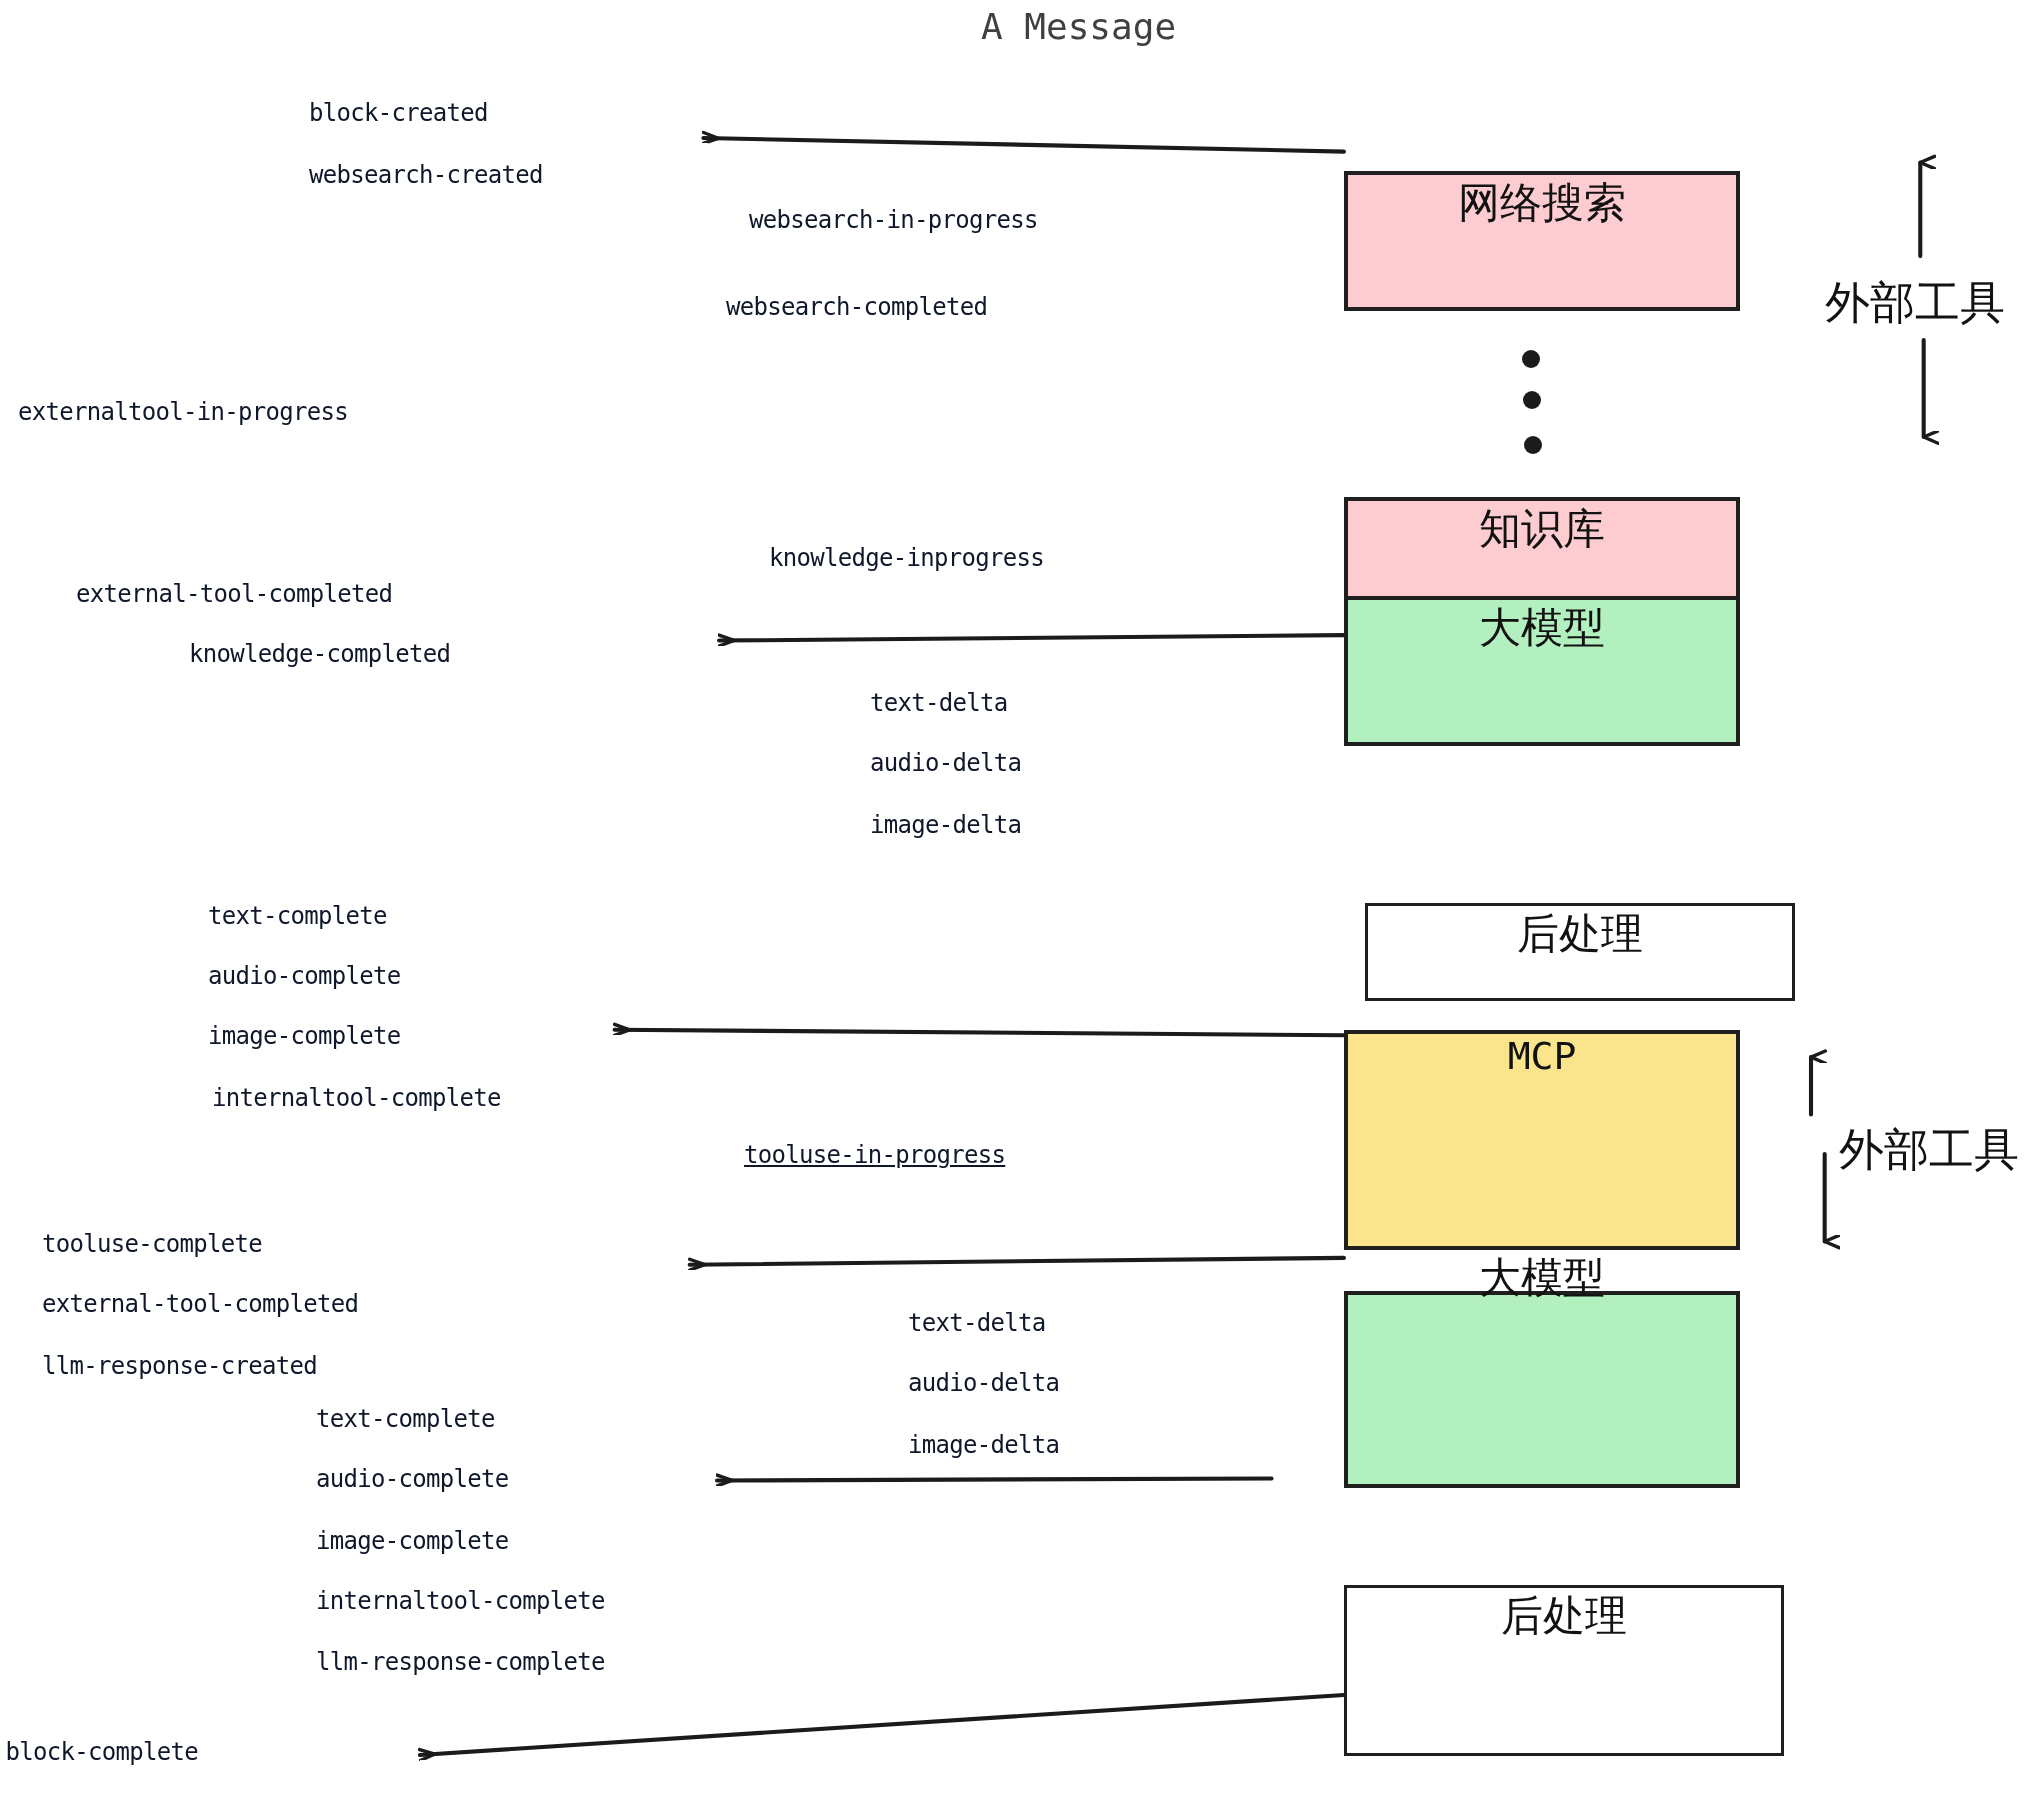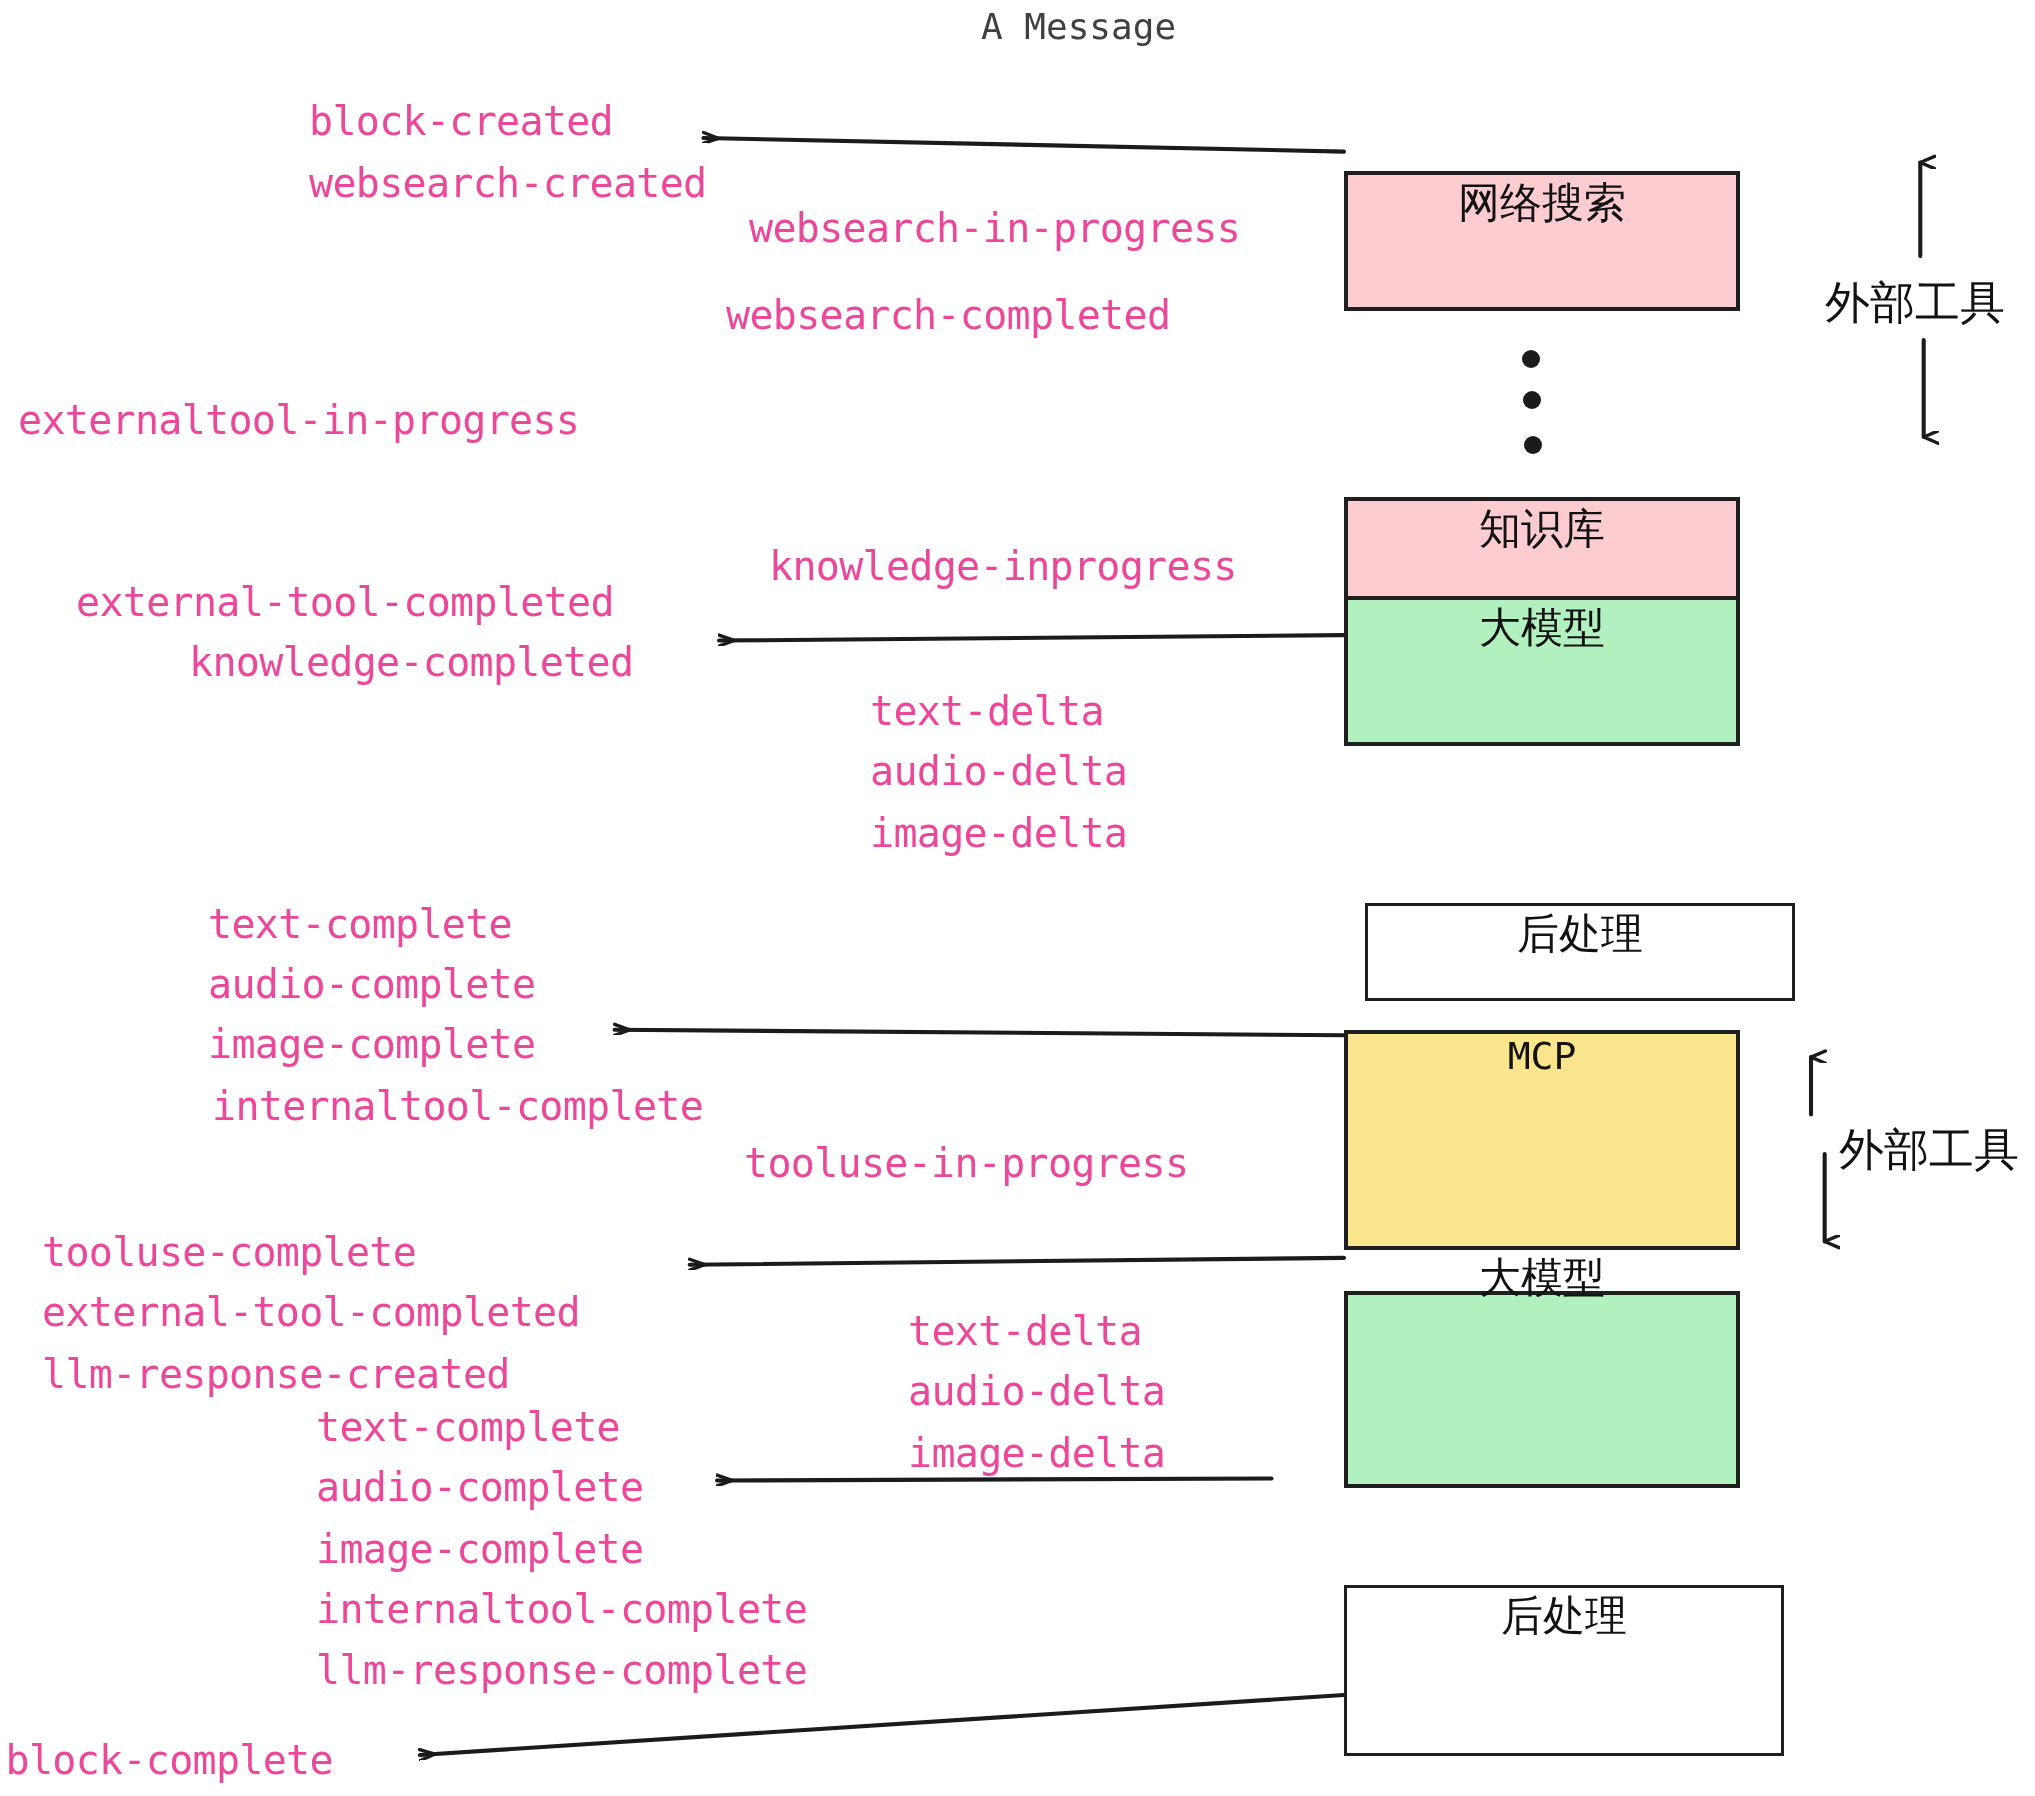--- a/index.html
+++ b/index.html
@@ -1,19 +1,19 @@
 <!DOCTYPE html>
 <html style="font-size:11px"><head>
 <meta charset="utf-8">
 <style>
   html,body{margin:0;padding:0;background:#ffffff;}
   body{width:2035px;height:1796px;position:relative;overflow:hidden;
        font-family:"DejaVu Sans Mono","Liberation Mono",monospace;color:#111;}
-  .lbl{position:absolute;white-space:nowrap;font-size:40px;line-height:1.0;
-       font-family:"DejaVu Sans Mono","Liberation Mono",monospace;color:#ec4899;
+  .lbl{position:absolute;white-space:nowrap;font-size:24px;line-height:1.0;
+       font-family:"DejaVu Sans Mono","Liberation Mono",monospace;color:#0f172a;
        letter-spacing:-0.7px;}
   .title{position:absolute;font-size:36px;white-space:nowrap;color:#404040;
          font-family:"DejaVu Sans Mono","Liberation Mono",monospace;}
   .box{position:absolute;border:4.1px solid #1f1f1f;box-sizing:border-box;
        display:flex;justify-content:center;
        font-family:"DejaVu Sans","Liberation Sans",sans-serif;font-size:42px;color:#121212;}
   .box.mono{font-family:"DejaVu Sans Mono","Liberation Mono",monospace;font-size:38px;}
   .dot{position:absolute;width:18px;height:18px;border-radius:50%;background:#1b1b1b;}
   .cjk{position:absolute;white-space:nowrap;font-size:45px;color:#121212;
        font-family:"DejaVu Sans","Liberation Sans",sans-serif;}
@@ -123,21 +123,21 @@
 <div class="lbl" style="left:189px;top:642px;">knowledge-completed</div>
 
 <div class="lbl" style="left:870px;top:691px;">text-delta</div>
 <div class="lbl" style="left:870px;top:751px;">audio-delta</div>
 <div class="lbl" style="left:870px;top:813px;">image-delta</div>
 
 <div class="lbl" style="left:208px;top:904px;">text-complete</div>
 <div class="lbl" style="left:208px;top:964px;">audio-complete</div>
 <div class="lbl" style="left:208px;top:1024px;">image-complete</div>
 <div class="lbl" style="left:212px;top:1086px;">internaltool-complete</div>
-<div class="lbl" style="left:744px;top:1143px;">tooluse-in-progress</div>
+<div class="lbl" style="left:744px;top:1143px;text-decoration:underline;">tooluse-in-progress</div>
 
 <div class="lbl" style="left:42px;top:1232px;">tooluse-complete</div>
 <div class="lbl" style="left:42px;top:1292px;">external-tool-completed</div>
 <div class="lbl" style="left:42px;top:1354px;">llm-response-created</div>
 
 <div class="lbl" style="left:908px;top:1311px;">text-delta</div>
 <div class="lbl" style="left:908px;top:1371px;">audio-delta</div>
 <div class="lbl" style="left:908px;top:1433px;">image-delta</div>
 
 <div class="lbl" style="left:316px;top:1407px;">text-complete</div>

